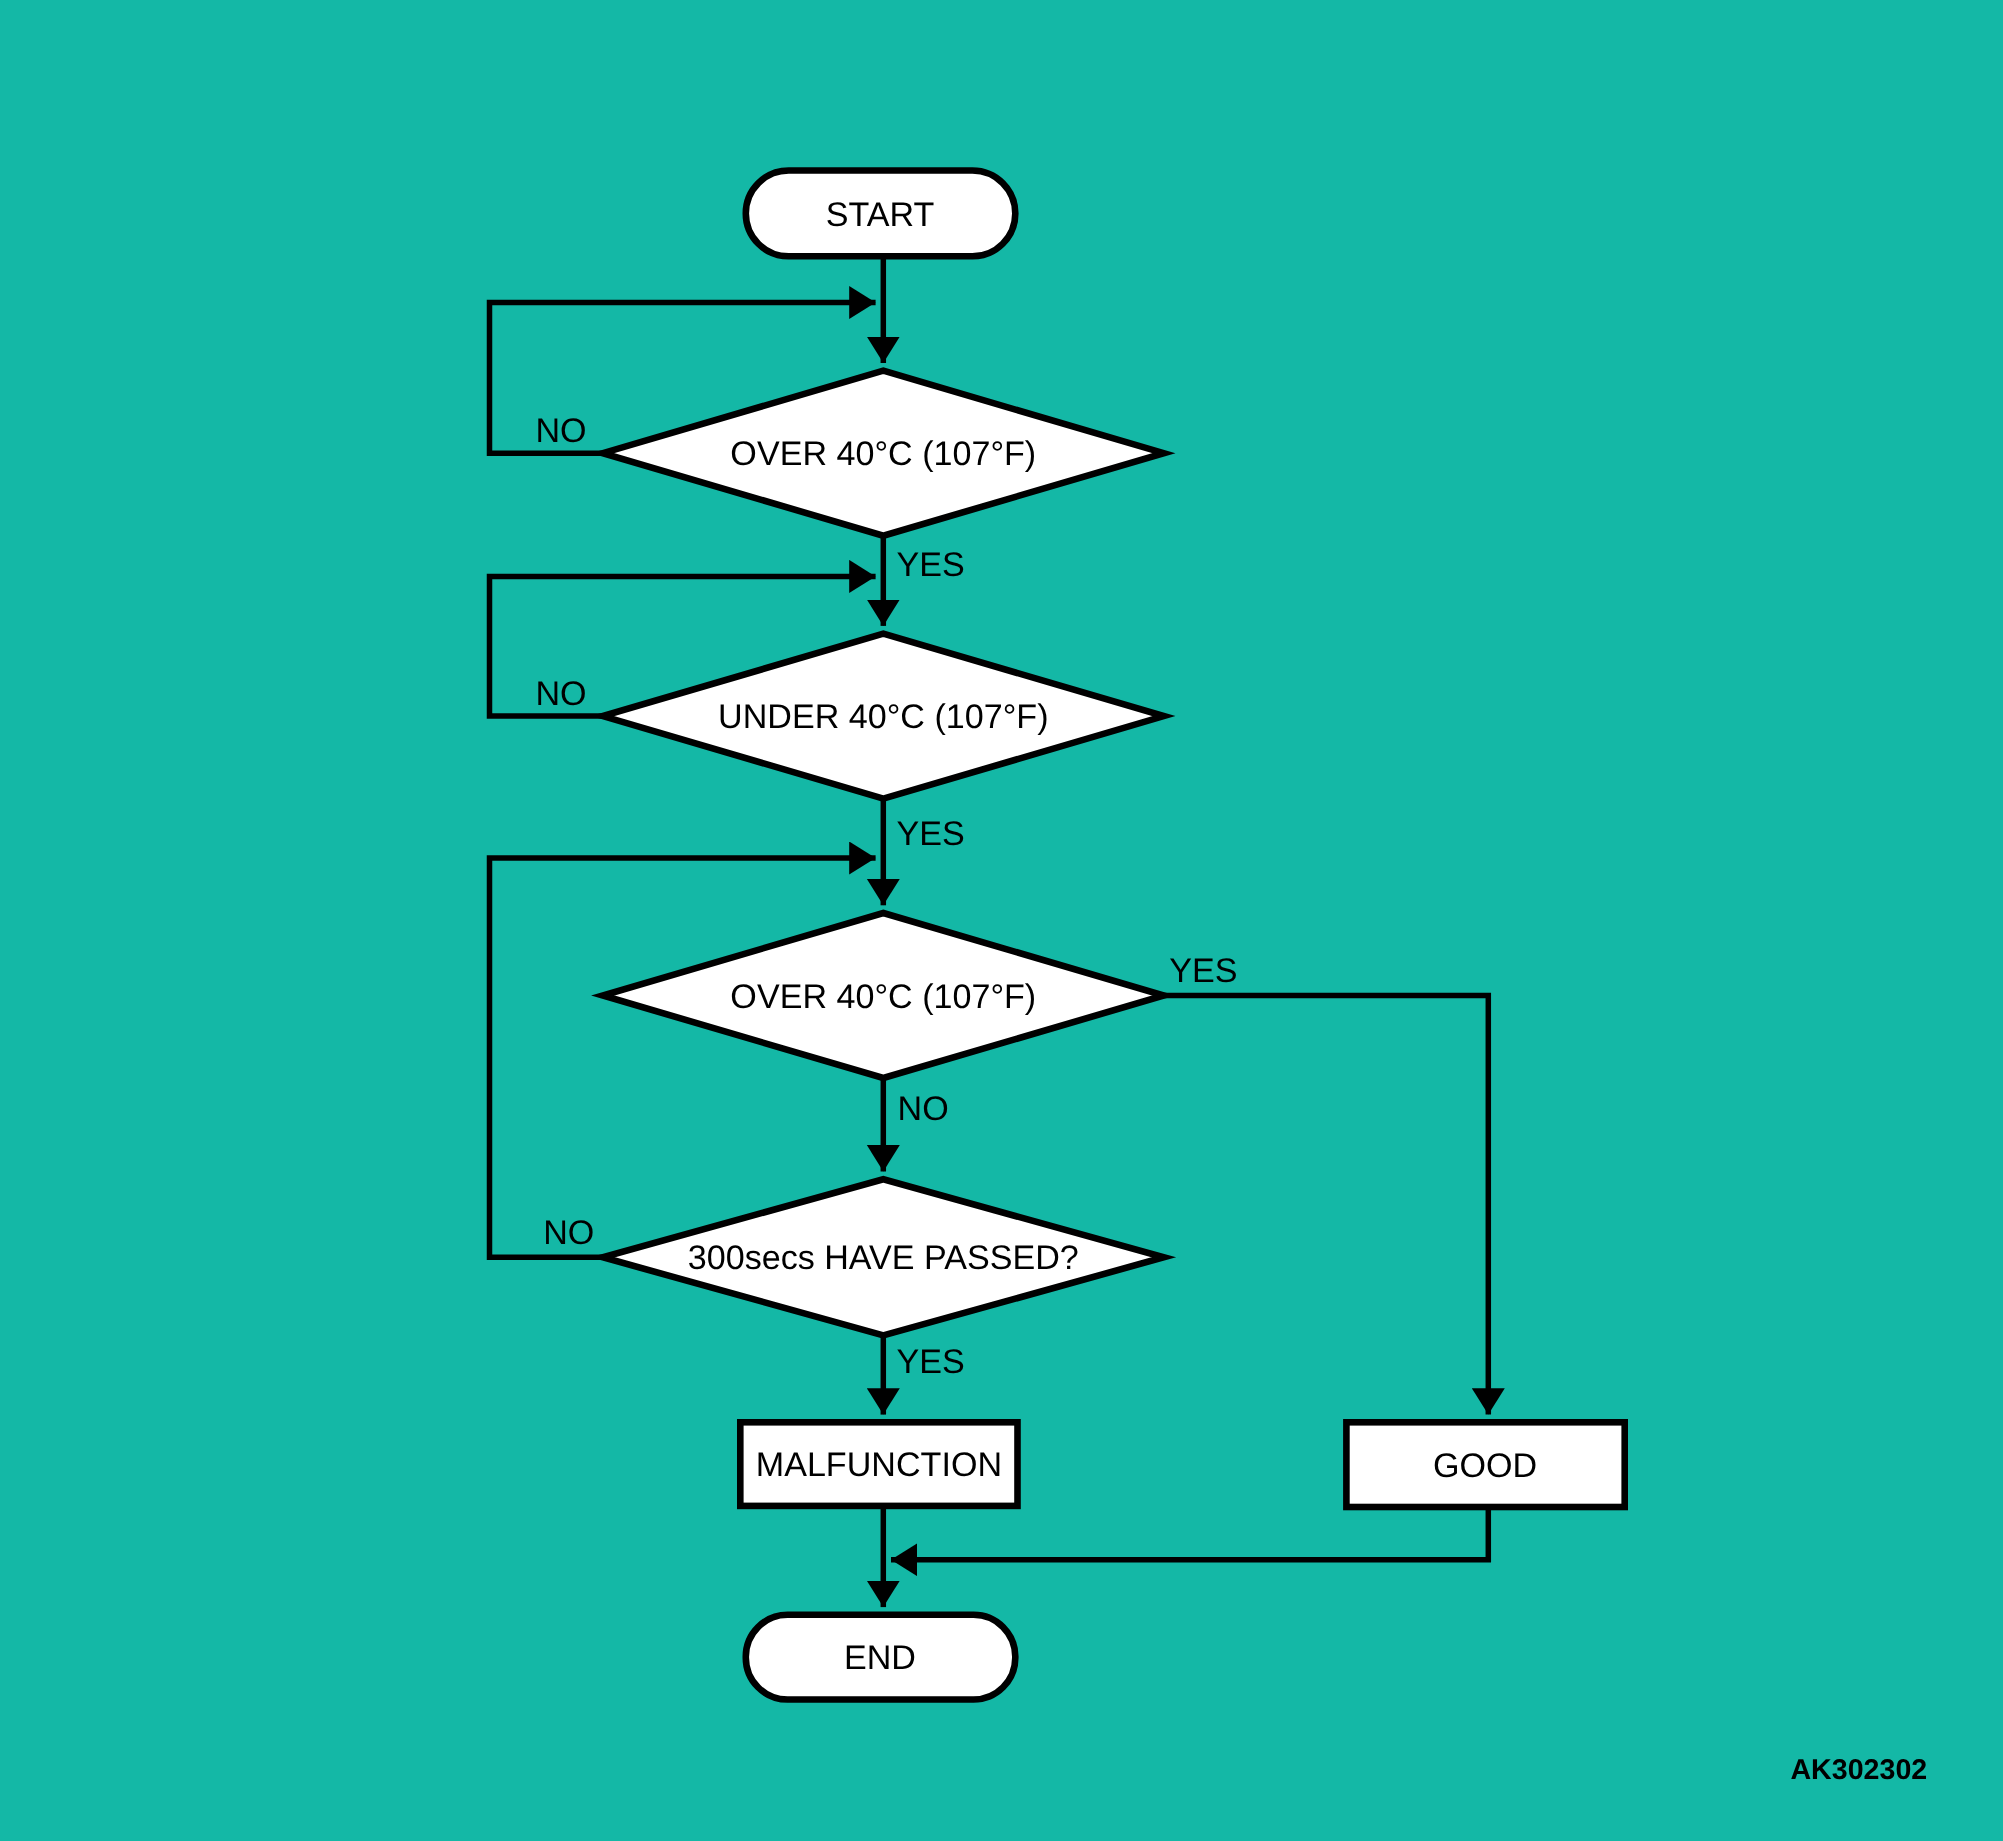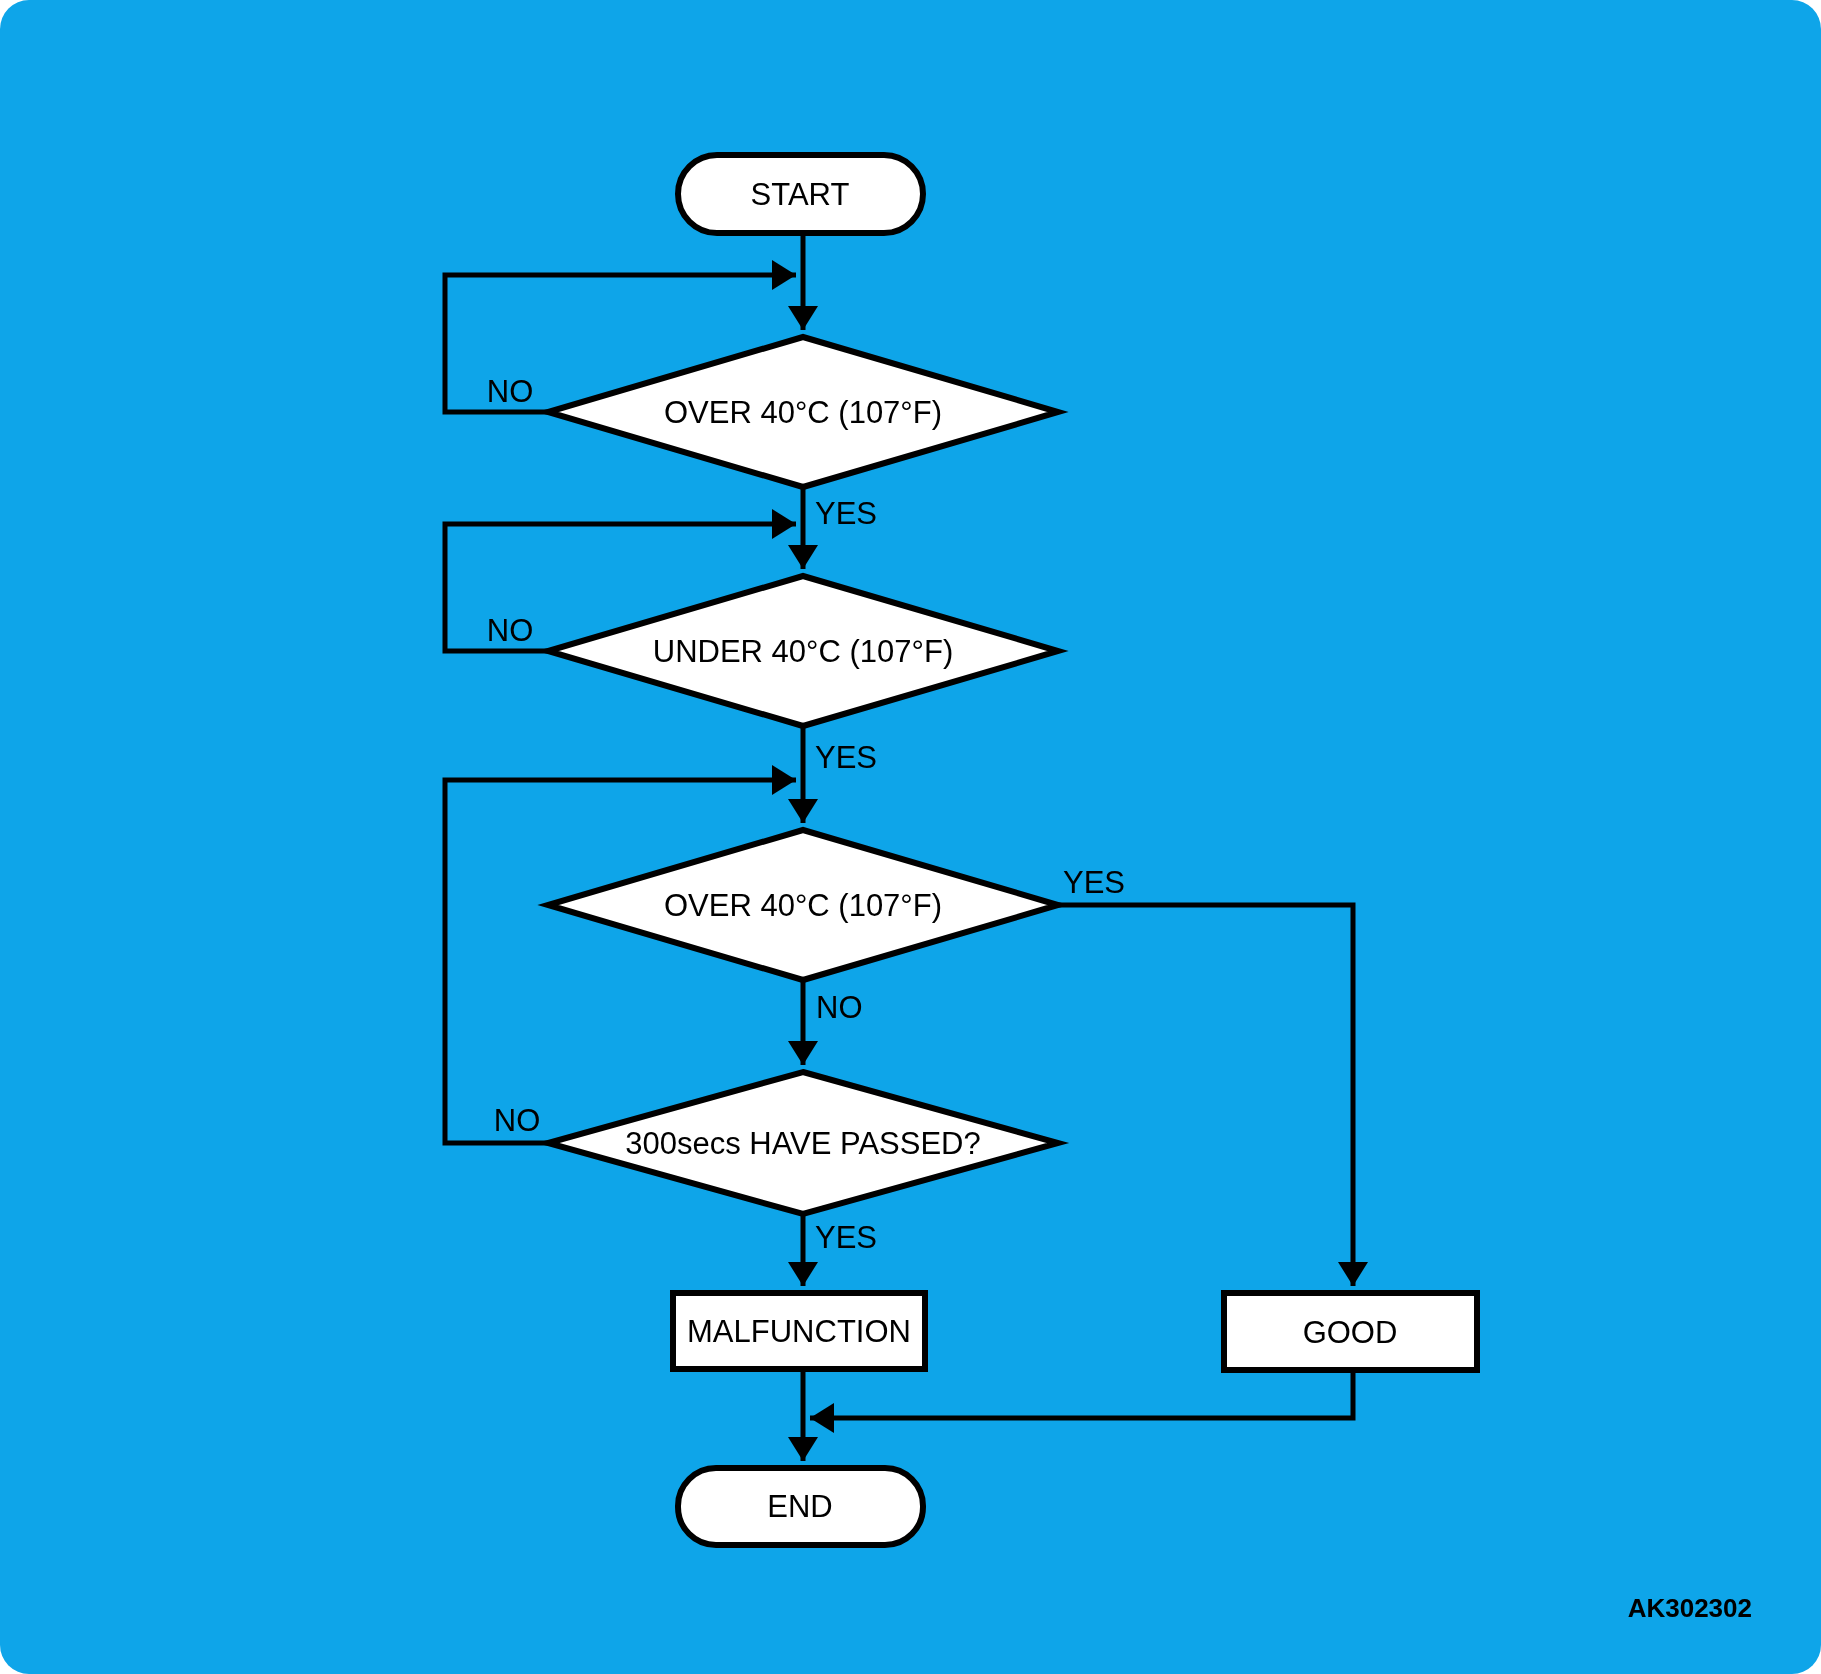--- a/index.html
+++ b/index.html
@@ -4,22 +4,21 @@
 <style>
   html, body {
     margin: 0;
     padding: 0;
     background: #ffffff;
   }
   .page {
     position: relative;
     width: 1821px;
     height: 1674px;
-    background: #0ea5e9;
-    border-radius: 29px;
+    background: #14b8a6;
   }
   svg { display: block; }
   .node-shape {
     fill: #ffffff;
     stroke: #000000;
     stroke-width: 6;
   }
   .connector {
     fill: none;
     stroke: #000000;

